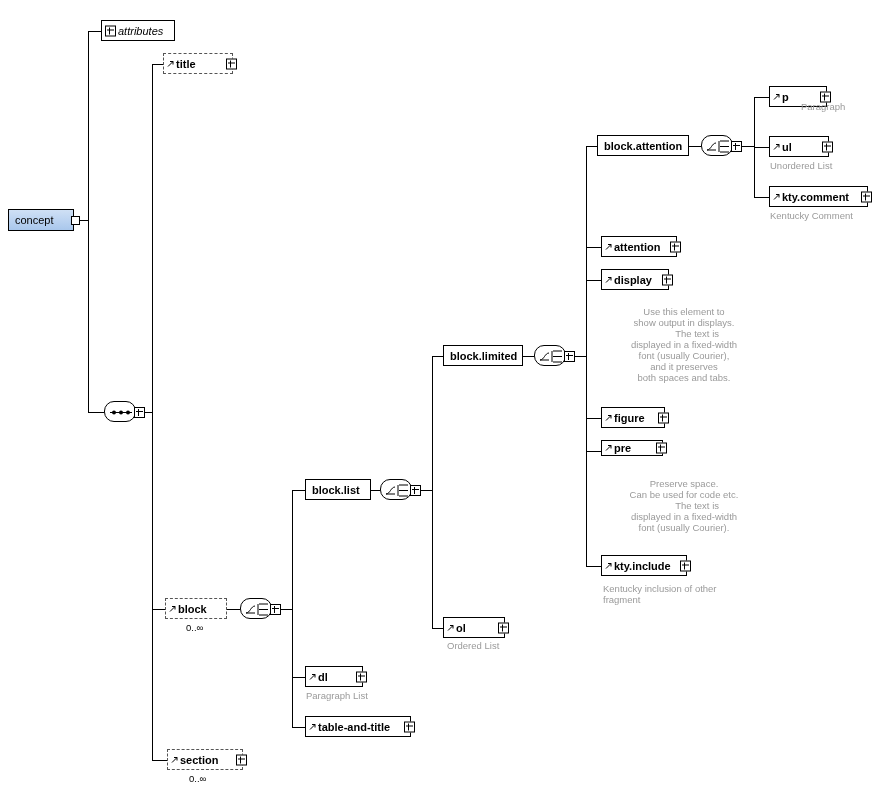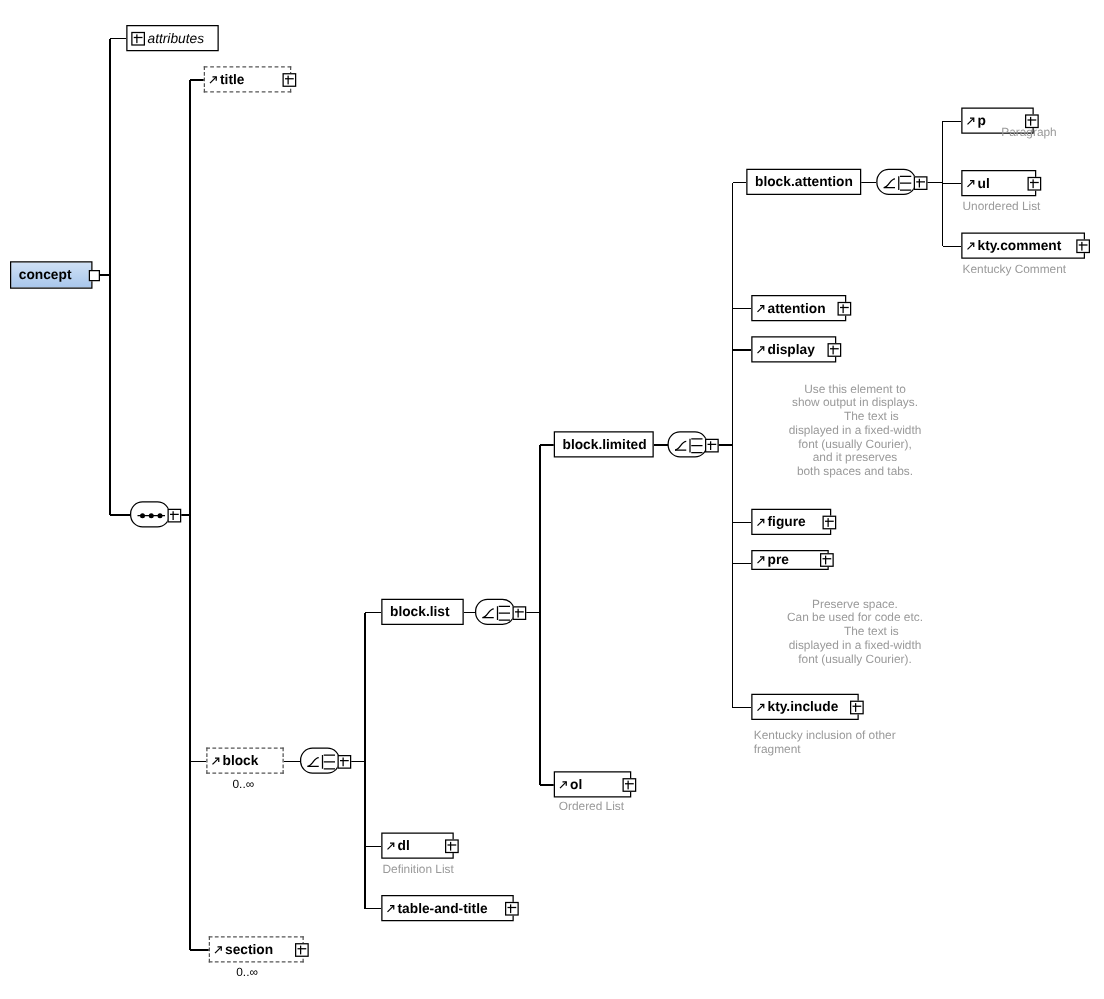--- a/index.html
+++ b/index.html
@@ -90,21 +90,21 @@
     transform: translateY(-50%);
   }
 
   
   .rootnode {
     position: absolute;
     box-sizing: border-box;
     border: 1px solid #000;
     background: linear-gradient(to bottom, #cfe0f5 0%, #a9c7ec 100%);
     font-size: 11px;
-    font-weight: bold;
+    font-weight: normal;
     color: #000;
     white-space: nowrap;
   }
   .rootnode .lbl {
     position: absolute;
     left: 6px;
     top: 50%;
     transform: translateY(-50%);
   }
 
@@ -257,21 +257,21 @@
   <div class="node" style="left:305px; top:666px; width:58px; height:21px;padding-left:24px;">
     <span class="elemmark">
       <svg width="8" height="8" viewBox="0 0 8 8">
           <path d="M1 6 L6 1" stroke="#000" stroke-width="1"></path>
           <path d="M3 1 L6 1 L6 4" fill="none" stroke="#000" stroke-width="1"></path>
         </svg>
     </span>
     <span class="lbl">dl</span>
     <span class="plus" style="right:-5px;"></span>
   </div>
-  <div class="caption" style="left:306px; top:690px;">Definition List</div>
+  <div class="caption" style="left:306px; top:690px;">Paragraph List</div>
 
   <div class="node" style="left:305px; top:716px; width:106px; height:21px;">
     <span class="elemmark">
       <svg width="8" height="8" viewBox="0 0 8 8">
           <path d="M1 6 L6 1" stroke="#000" stroke-width="1"></path>
           <path d="M3 1 L6 1 L6 4" fill="none" stroke="#000" stroke-width="1"></path>
         </svg>
     </span>
     <span class="lbl">table-and-title</span>
     <span class="plus" style="right:-5px;"></span>

